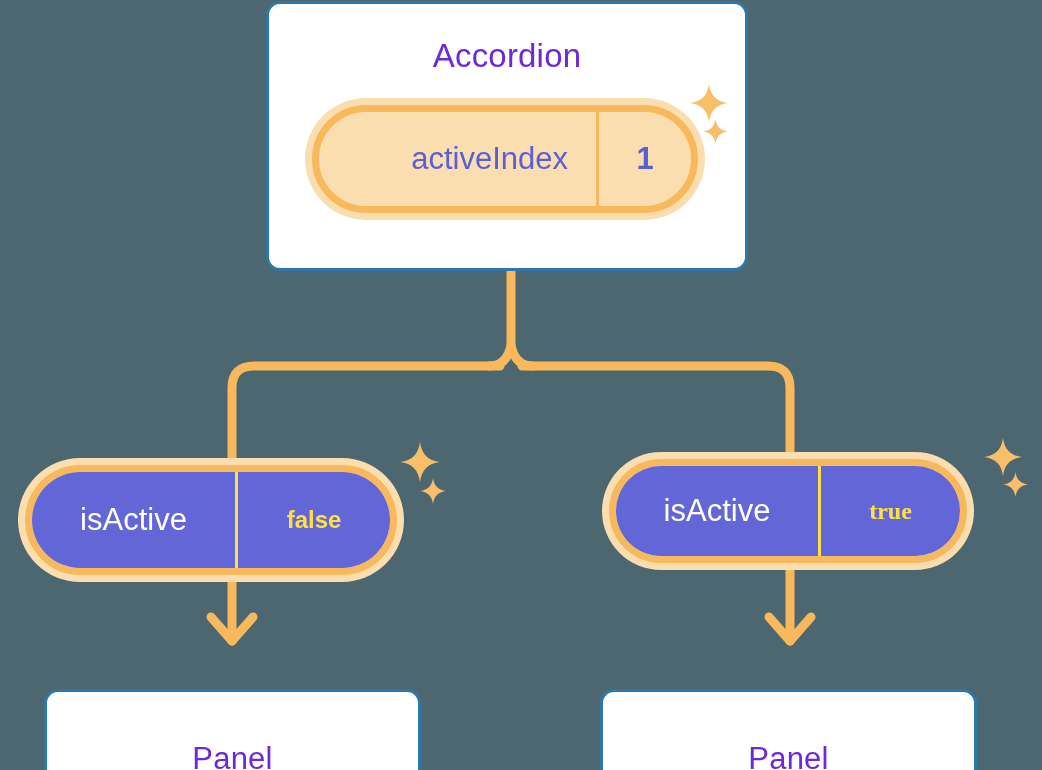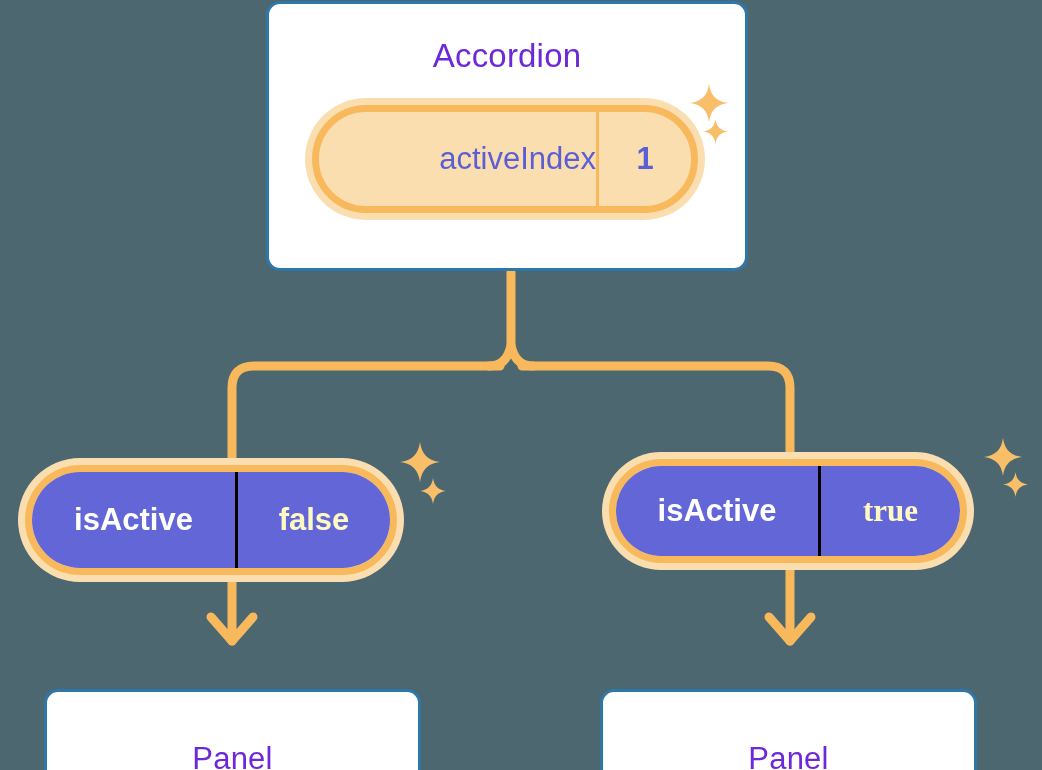--- a/index.html
+++ b/index.html
@@ -106,40 +106,41 @@
   
   #pill-activeindex { left: 305px; top: 98px; width: 400px; height: 122px; }
   #pill-activeindex .pill-ring { left: 0; top: 0; width: 400px; height: 122px; }
   #pill-activeindex .pill-body { left: 14px; top: 14px; width: 372px; height: 94px; }
   #pill-activeindex .pill-key {
     flex: 0 0 280px;
     color: #5b5fd6;
     font-size: 31px;
     font-weight: 400;
     justify-content: flex-end;
+    padding-right: 28px;
     border-right: 3px solid #f8b95c;
   }
   #pill-activeindex .pill-val {
     flex: 1 1 auto;
     color: #5b5fd6;
     font-size: 31px;
     font-weight: 700;
   }
 
   
   .pill-solid .pill-body { background: #6366d6; }
   .pill-solid .pill-key {
     color: #ffffff;
     font-size: 31px;
-    font-weight: 700;
-    border-right: 3px solid #000000;
+    font-weight: 400;
+    border-right: 3px solid #fde047;
   }
   .pill-solid .pill-val {
-    color: #fef9c3;
-    font-size: 31px;
+    color: #fde047;
+    font-size: 24px;
     font-weight: 700;
   }
 
   #pill-isactive-false { left: 18px; top: 458px; width: 386px; height: 124px; }
   #pill-isactive-false .pill-ring { left: 0; top: 0; width: 386px; height: 124px; }
   #pill-isactive-false .pill-body { left: 14px; top: 14px; width: 358px; height: 96px; }
   #pill-isactive-false .pill-key { flex: 0 0 206px; }
   #pill-isactive-false .pill-val { flex: 1 1 auto; }
 
   #pill-isactive-true { left: 602px; top: 452px; width: 372px; height: 118px; }

